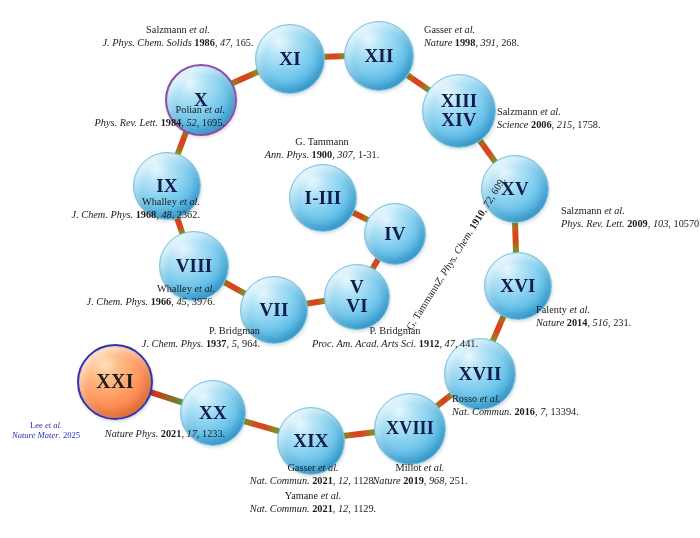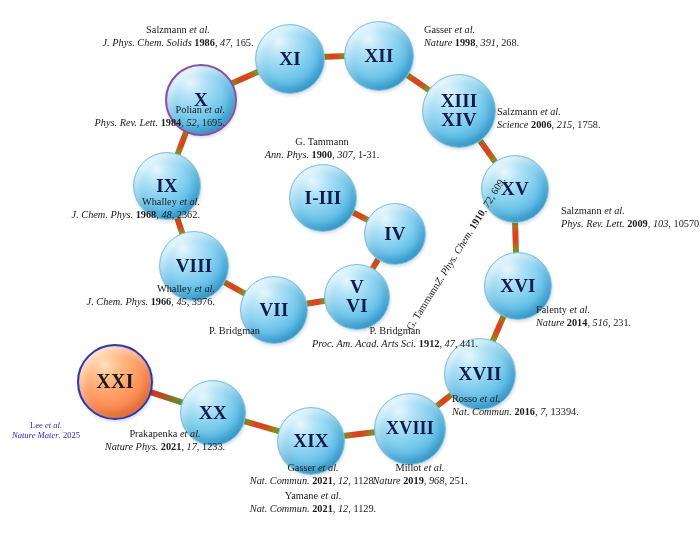--- a/index.html
+++ b/index.html
@@ -315,20 +315,21 @@
       <div class="cite right" style="left: 0px; top: 196px; width: 200px;">
         <span class="ln"><span>Whalley </span><i>et al.</i></span>
         <span class="ln"><i>J. Chem. Phys. </i><b>1968</b><span>, </span><i>48</i><span>, 2362.</span></span>
       </div>
       <div class="cite right" style="left: 0px; top: 283px; width: 215px;">
         <span class="ln"><span>Whalley </span><i>et al.</i></span>
         <span class="ln"><i>J. Chem. Phys. </i><b>1966</b><span>, </span><i>45</i><span>, 3976.</span></span>
       </div>
       <div class="cite right" style="left: 20px; top: 325px; width: 240px;">
         <span class="ln"><span>P. Bridgman</span></span>
+        <span class="ln"><i>J. Chem. Phys. </i><b>1937</b><span>, </span><i>5</i><span>, 964.</span></span>
       </div>
       <div class="cite center" style="left: 270px; top: 325px; width: 250px;">
         <span class="ln"><span>P. Bridgman</span></span>
         <span class="ln"><i>Proc. Am. Acad. Arts Sci. </i><b>1912</b><span>, </span><i>47</i><span>, 441.</span></span>
       </div>
       <div class="cite center" style="left: 232px; top: 136px; width: 180px;">
         <span class="ln"><span>G. Tammann</span></span>
         <span class="ln"><i>Ann. Phys. </i><b>1900</b><span>, </span><i>307</i><span>, 1-31.</span></span>
       </div>
       <div class="cite left" style="left: 424px; top: 24px; width: 190px;">
@@ -357,21 +358,20 @@
       </div>
       <div class="cite center" style="left: 208px; top: 462px; width: 210px;">
         <span class="ln"><span>Gasser </span><i>et al.</i></span>
         <span class="ln"><i>Nat. Commun. </i><b>2021</b><span>, </span><i>12</i><span>, 1128.</span></span>
       </div>
       <div class="cite center" style="left: 208px; top: 490px; width: 210px;">
         <span class="ln"><span>Yamane </span><i>et al.</i></span>
         <span class="ln"><i>Nat. Commun. </i><b>2021</b><span>, </span><i>12</i><span>, 1129.</span></span>
       </div>
       <div class="cite center" style="left: 60px; top: 428px; width: 210px;">
-        <span class="ln"><span>Prakapenka </span><i>et al.</i></span>
         <span class="ln"><i>Nature Phys. </i><b>2021</b><span>, </span><i>17</i><span>, 1233.</span></span>
       </div>
       <div class="cite center highlight" style="left: 2px; top: 386px; width: 88px; font-size: 8.6px;">
         <span class="ln"><span>Lee </span><i>et al.</i></span>
         <span class="ln"><i>Nature Mater</i><span>. </span><span>2025</span></span>
       </div>
       <div class="rot" style="left: 404px; top: 326px; transform: rotate(-58deg); text-align: left;"><span class="ln"><span>G. Tammann</span></span><span class="ln"><i>Z. Phys. Chem. </i><b>1910</b><span>, </span><i>72</i><span>, 609.</span></span></div>
     </div>
 </div>
 

